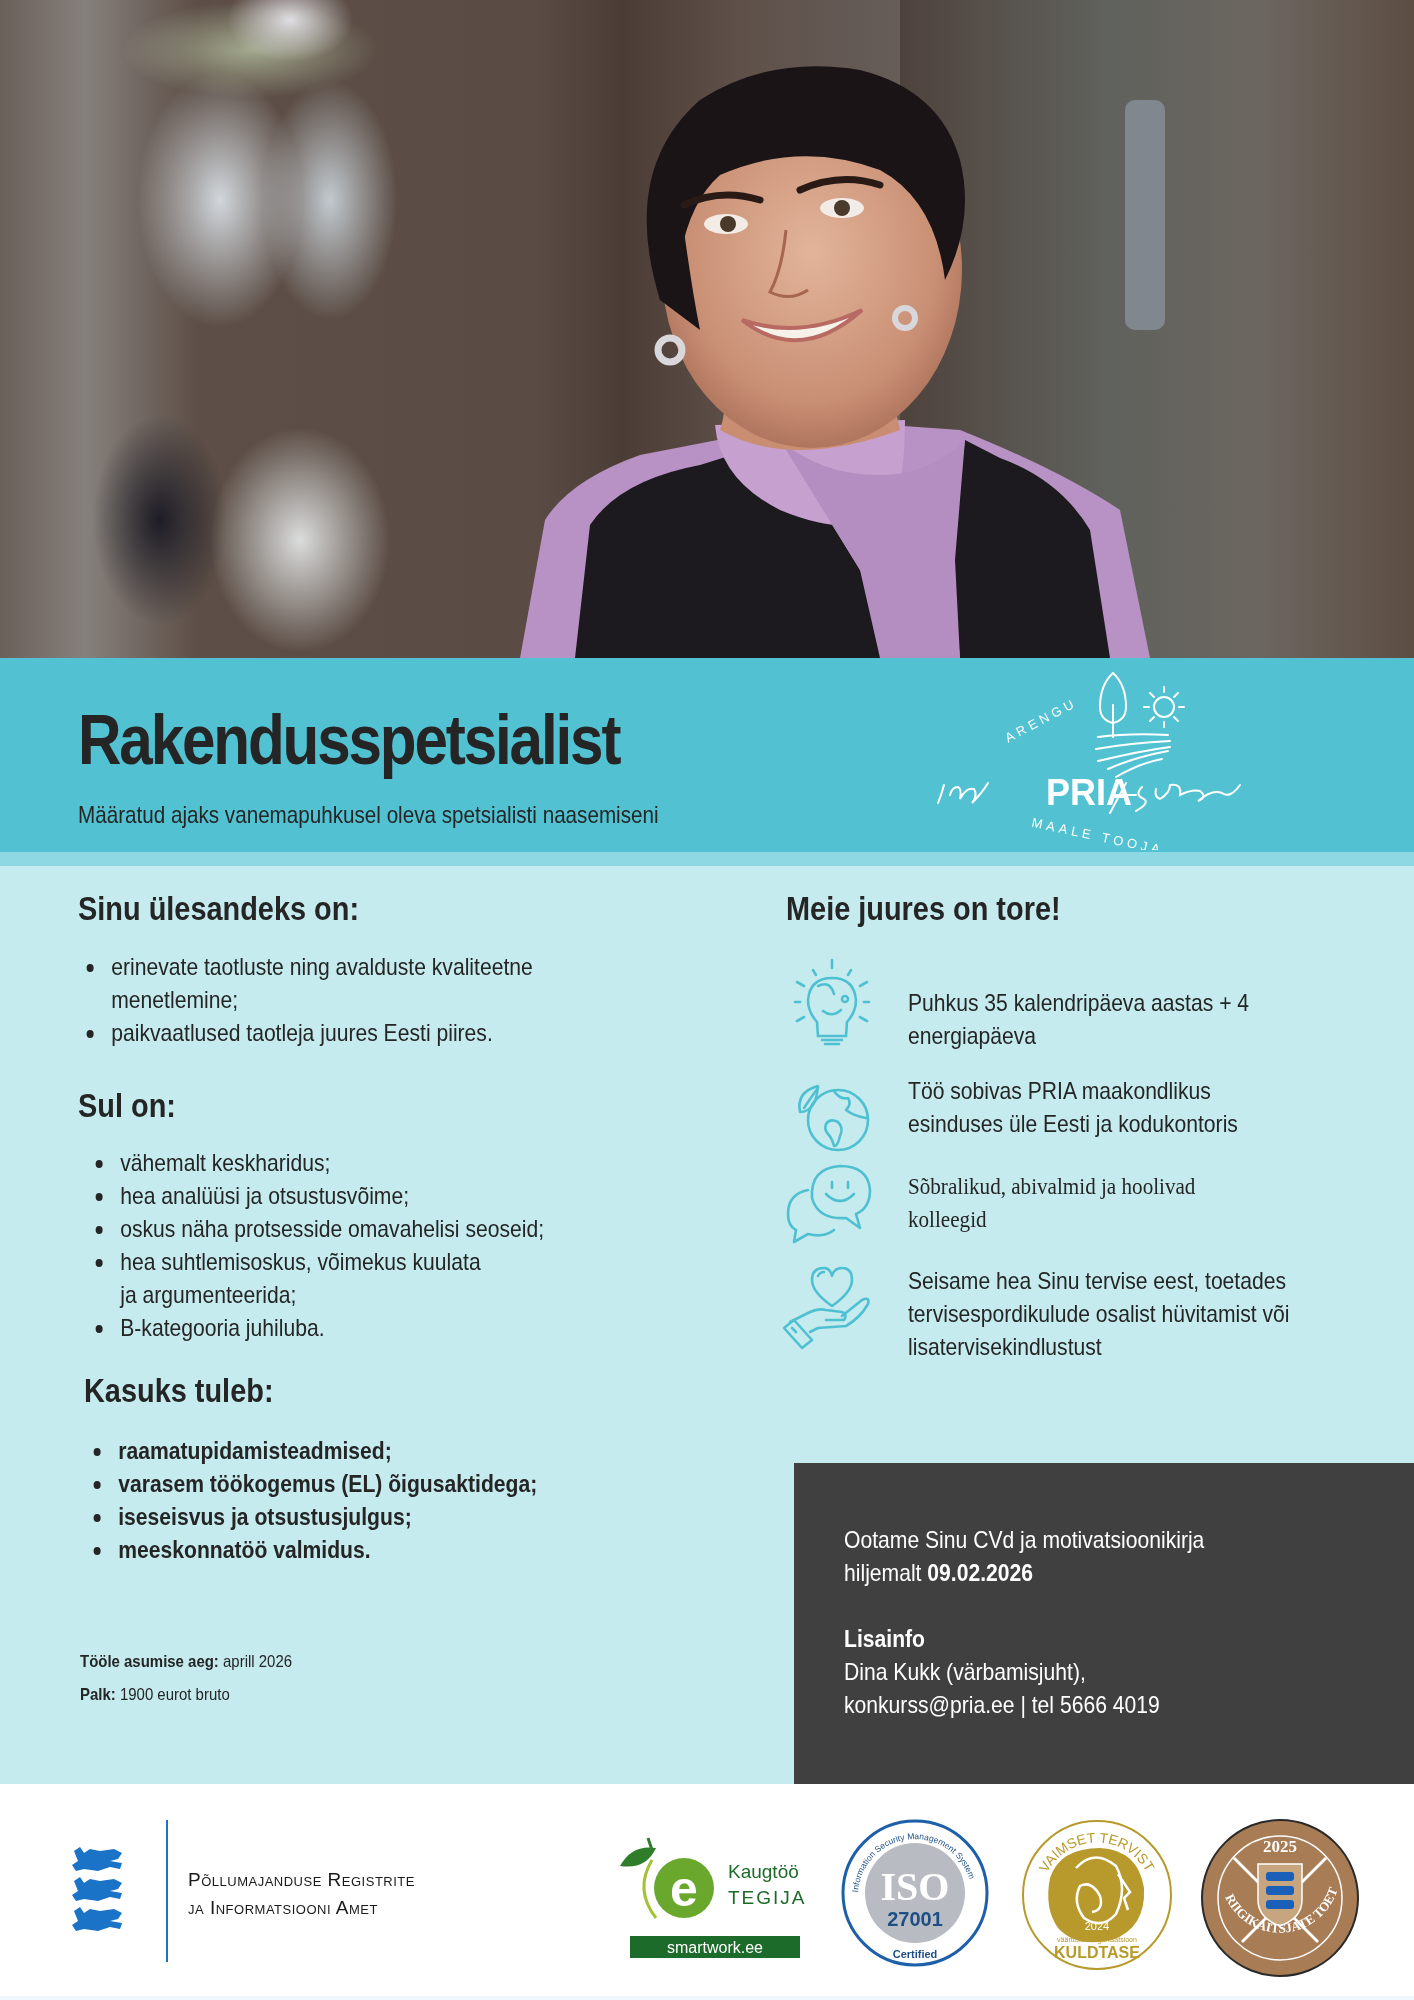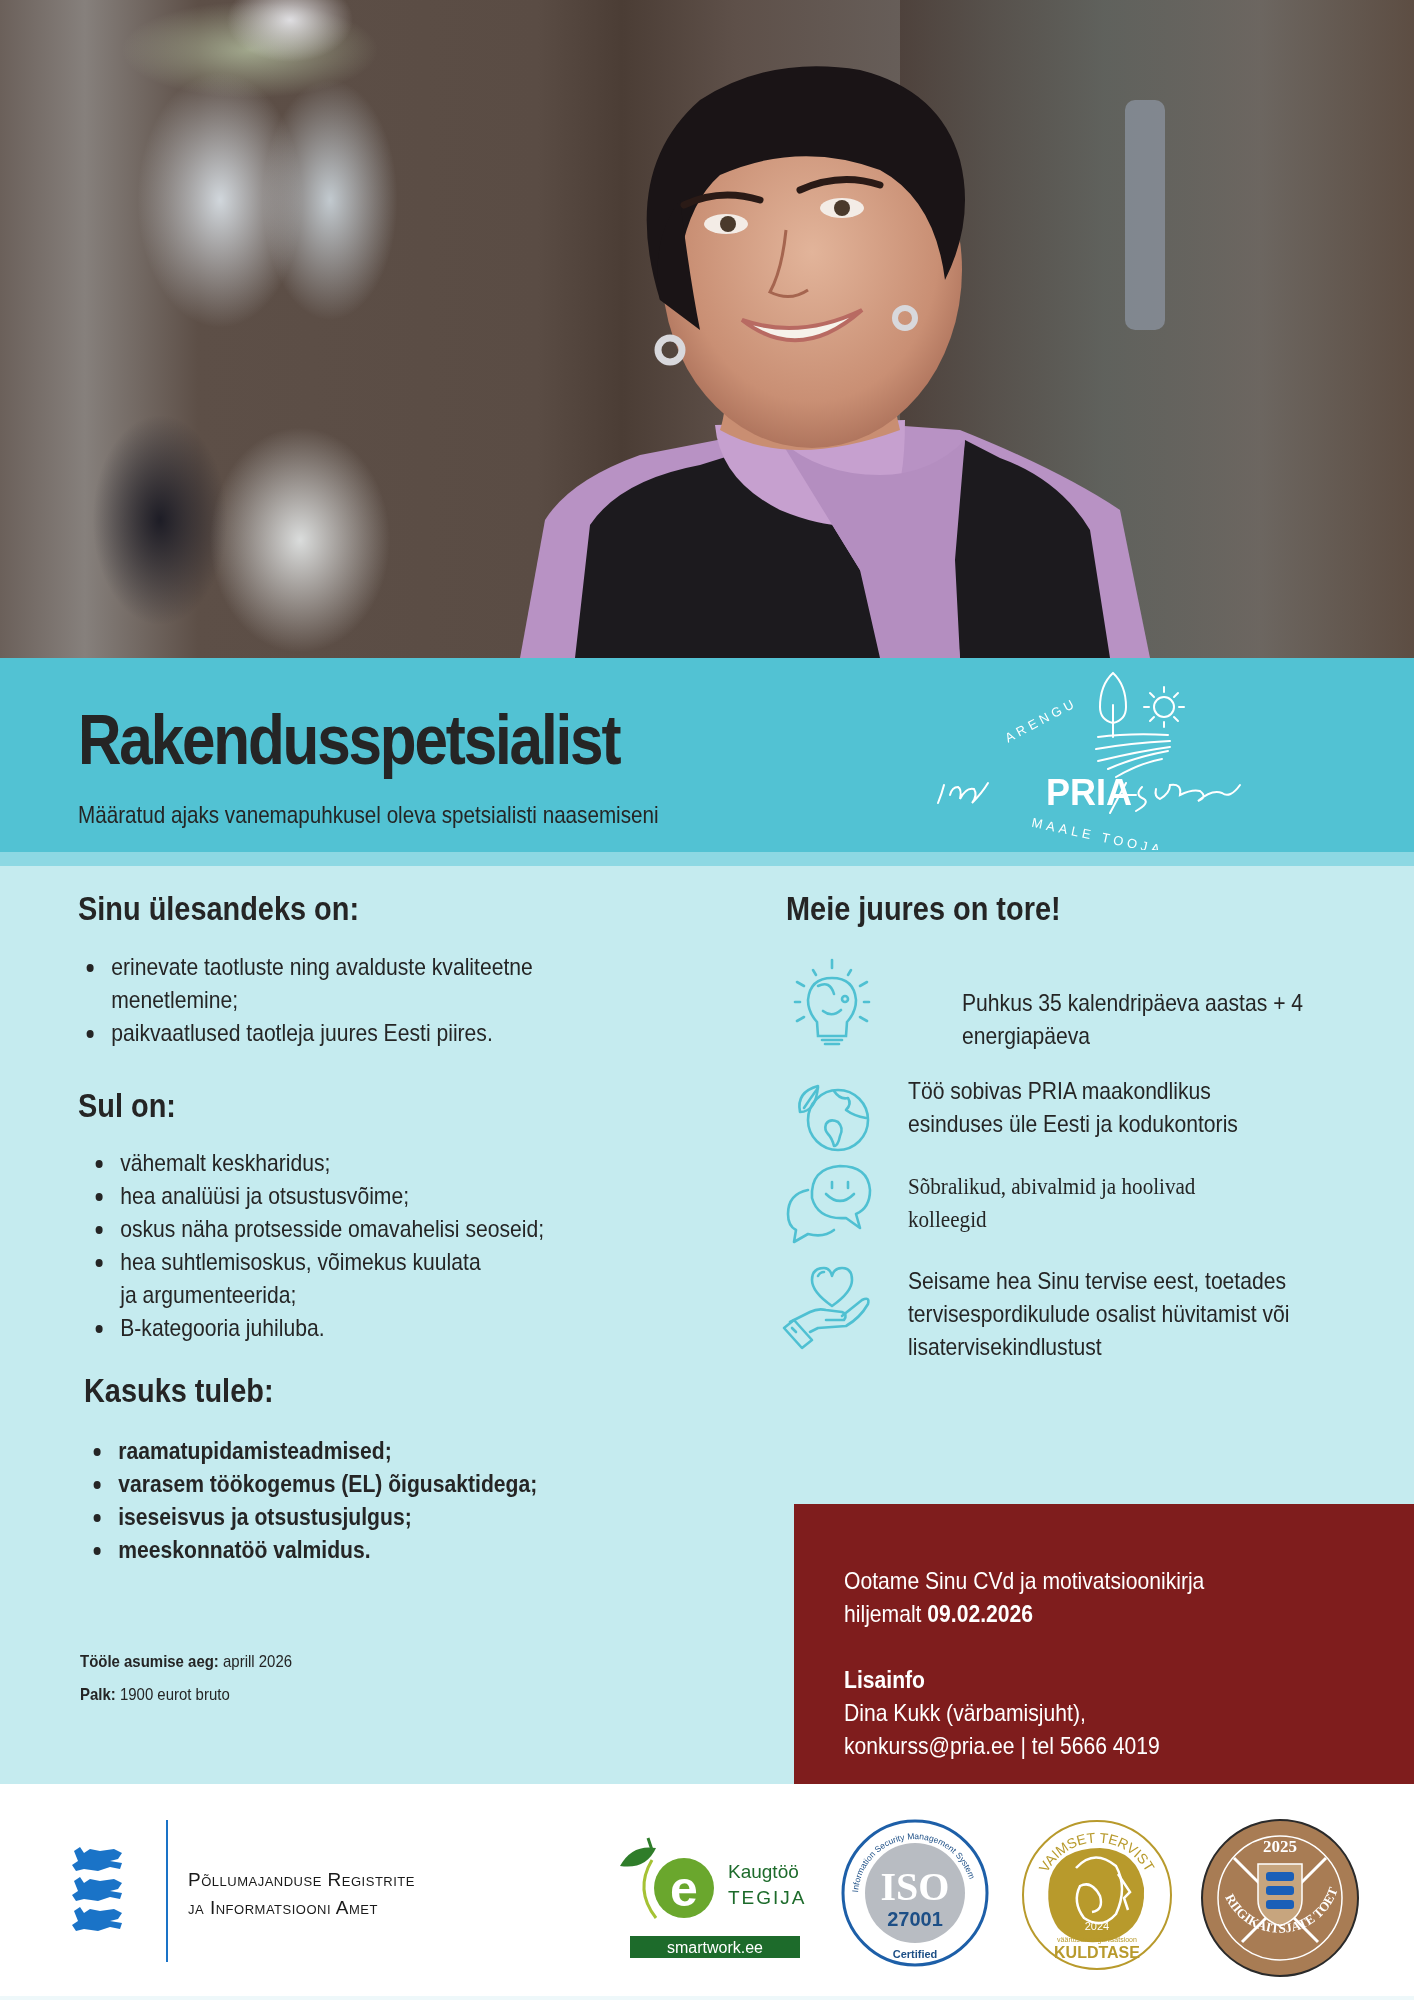--- a/index.html
+++ b/index.html
@@ -54,21 +54,21 @@
   .facts b { font-weight: 700; }
 
   .benefit { position: absolute; left: 782px; width: 600px; display: flex; align-items: flex-start; }
   .benefit .ico { width: 100px; height: 90px; flex: 0 0 100px; }
   .benefit .txt {
     margin-left: 26px; font-size: 24px; line-height: 33px; color: #252525;
     transform: scaleX(0.88); transform-origin: left top; width: 520px;
   }
 
   .contact-box {
-    position: absolute; left: 794px; top: 1463px; width: 620px; height: 411px; background: #7f1d1d; color: #ffffff; margin-top: 41px;
+    position: absolute; left: 794px; top: 1463px; width: 620px; height: 411px; background: #404040; color: #ffffff;
   }
   .contact-box .c-inner {
     position: absolute; left: 50px; top: 60px; font-size: 24px; line-height: 33px;
     transform: scaleX(0.88); transform-origin: left top; white-space: nowrap;
   }
   .contact-box b { font-weight: 700; }
 
   
   .footer { position: absolute; left: 0; top: 1784px; width: 1414px; height: 212px; background: #ffffff; }
   .footer-line { position: absolute; left: 0; top: 1996px; width: 1414px; height: 4px; background: #eef8fa; }
@@ -201,21 +201,21 @@
     <span>aprill 2026</span>
   </div>
   <div>
     <b>Palk:</b>
     <span>1900 eurot bruto</span>
   </div>
 </div>
 
 <h2 class="section-h" style="left:786px; top:889px;">Meie juures on tore!</h2>
 
-<div class="benefit" style="top:958px;justify-content:space-between;">
+<div class="benefit" style="top:958px;">
   <svg class="ico" viewBox="0 0 100 90">
     <g fill="none" stroke="#4fc0d2" stroke-width="2.6" stroke-linecap="round">
       <line x1="50" y1="2" x2="50" y2="10"></line>
         <line x1="31" y1="12" x2="34" y2="17"></line>
         <line x1="69" y1="12" x2="66" y2="17"></line>
       <line x1="15" y1="24" x2="22" y2="28"></line>
         <line x1="85" y1="24" x2="78" y2="28"></line>
       <line x1="13" y1="44" x2="18" y2="44"></line>
         <line x1="82" y1="44" x2="87" y2="44"></line>
       <line x1="15" y1="63" x2="22" y2="59"></line>

